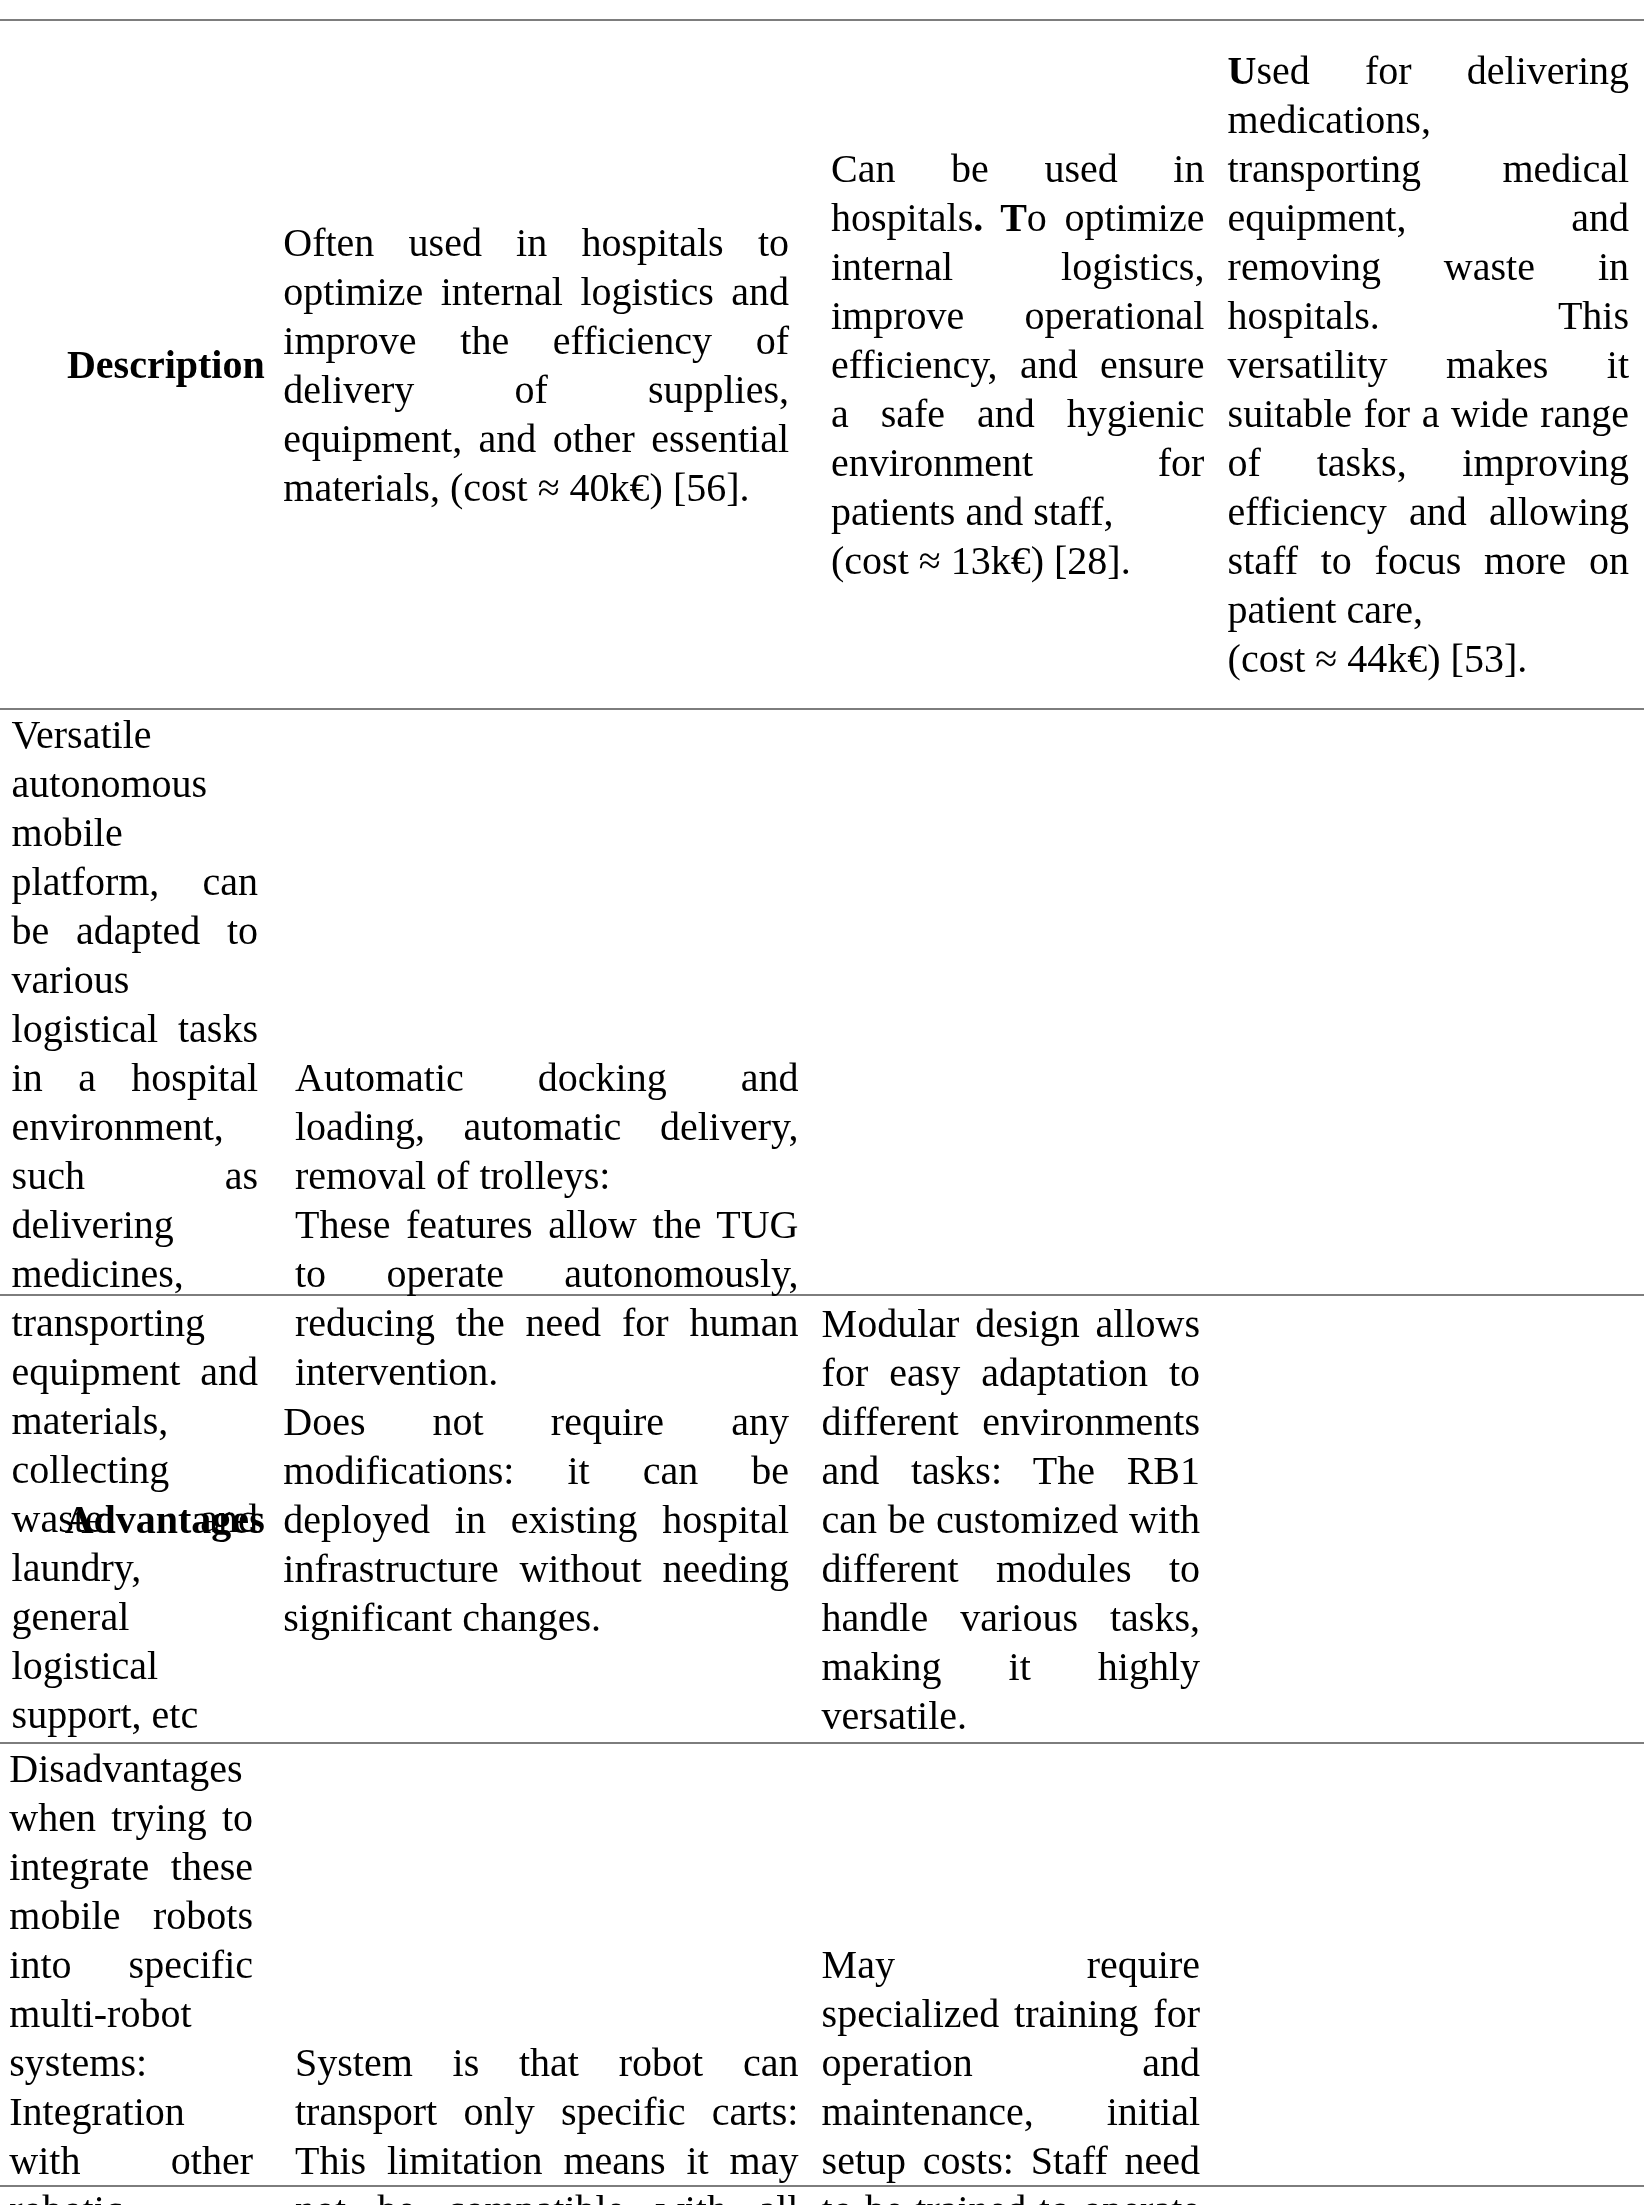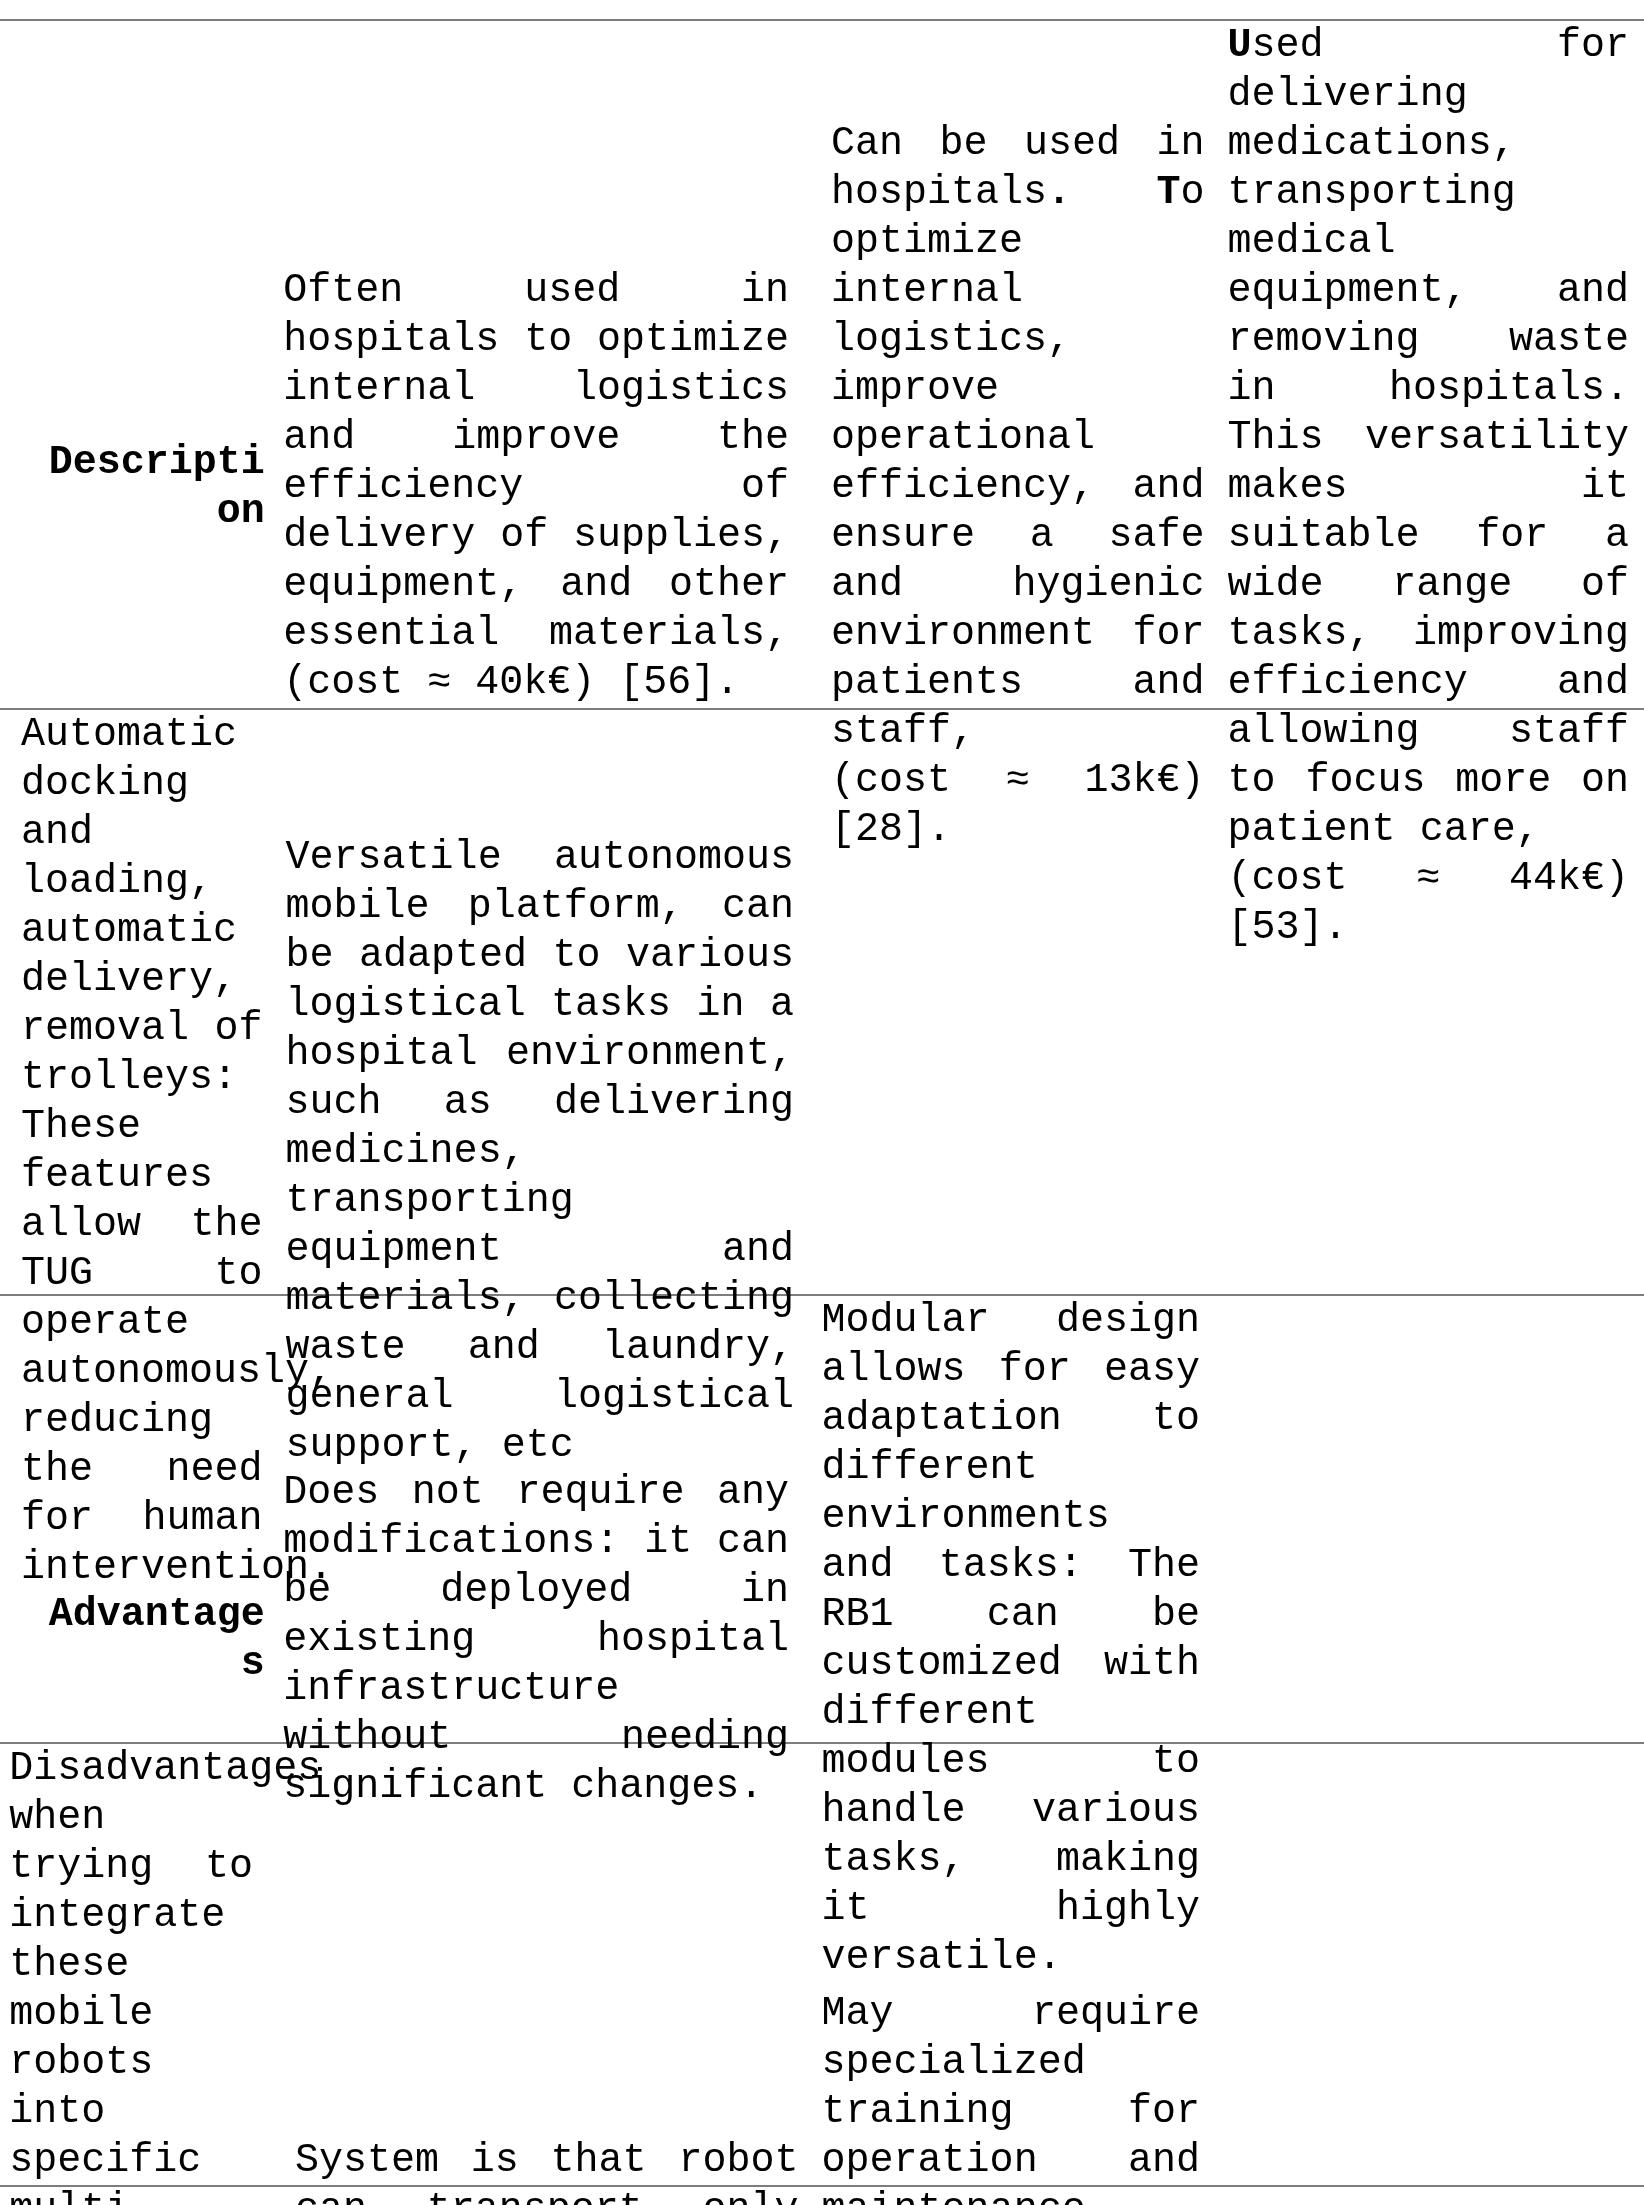--- a/index.html
+++ b/index.html
@@ -27,21 +27,21 @@
   .row-h2 { height: 584px; }
   .row-h3 { height: 446px; }
   .row-h4 { height: 441px; }
   .cell {
     display: flex;
     align-items: center;
     box-sizing: border-box;
     font-size: 40px;
     line-height: 49px;
   }
-  .cell-inner { width: 100%; font-family: Liberation Mono, monospace; }
+  .cell-inner { width: 100%; }
   .label-cell { padding-left: 35px; padding-right: 9.3px; }
   .label-cell .cell-inner {
     font-weight: bold;
     text-align: right;
     overflow-wrap: break-word;
     word-wrap: break-word;
   }
   .body-cell .cell-inner {
     text-align: justify;
     white-space: pre-wrap;
@@ -66,26 +66,26 @@
         <div class="cell body-cell c3">
           <div class="cell-inner"><span>Can be used in hospitals</span><span class="b">. T</span><span>o optimize internal logistics, improve operational efficiency, and ensure a safe and hygienic environment for patients and staff,
 (cost ≈ 13k€) [28].</span></div>
         </div>
         <div class="cell body-cell c4">
           <div class="cell-inner"><span class="b">U</span><span>sed for delivering medications, transporting medical equipment, and removing waste in hospitals. This versatility makes it suitable for a wide range of tasks, improving efficiency and allowing staff to focus more on patient care,
 (cost ≈ 44k€) [53].</span></div>
         </div>
       </div>
       <div class="row row-h2">
+        <div class="cell body-cell c4">
+          <div class="cell-inner"><span>Versatile autonomous mobile platform, can be adapted to various logistical tasks in a hospital environment, such as delivering medicines, transporting equipment and materials, collecting waste and laundry, general logistical support, etc</span></div>
+        </div>
         <div class="cell body-cell c3">
           <div class="cell-inner"><span>Automatic docking and loading, automatic delivery, removal of trolleys:
 These features allow the TUG to operate autonomously, reducing the need for human intervention.</span></div>
-        </div>
-        <div class="cell body-cell c4">
-          <div class="cell-inner"><span>Versatile autonomous mobile platform, can be adapted to various logistical tasks in a hospital environment, such as delivering medicines, transporting equipment and materials, collecting waste and laundry, general logistical support, etc</span></div>
         </div>
       </div>
       <div class="row row-h3">
         <div class="cell label-cell">
           <div class="cell-inner">Advantages</div>
         </div>
         <div class="cell body-cell c2">
           <div class="cell-inner"><span>Does not require any modifications: it can be deployed in existing hospital infrastructure without needing significant changes.</span></div>
         </div>
         <div class="cell body-cell c4">

